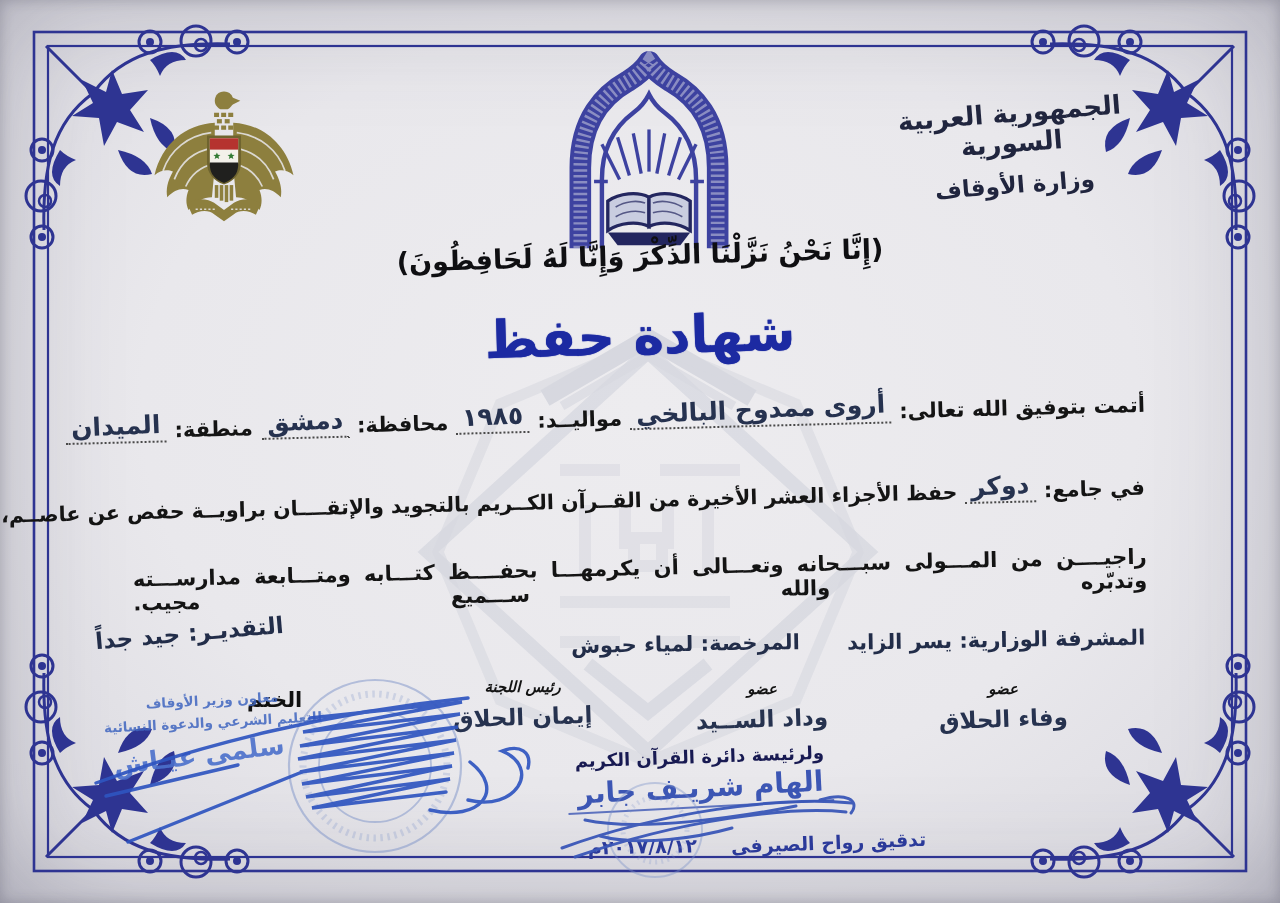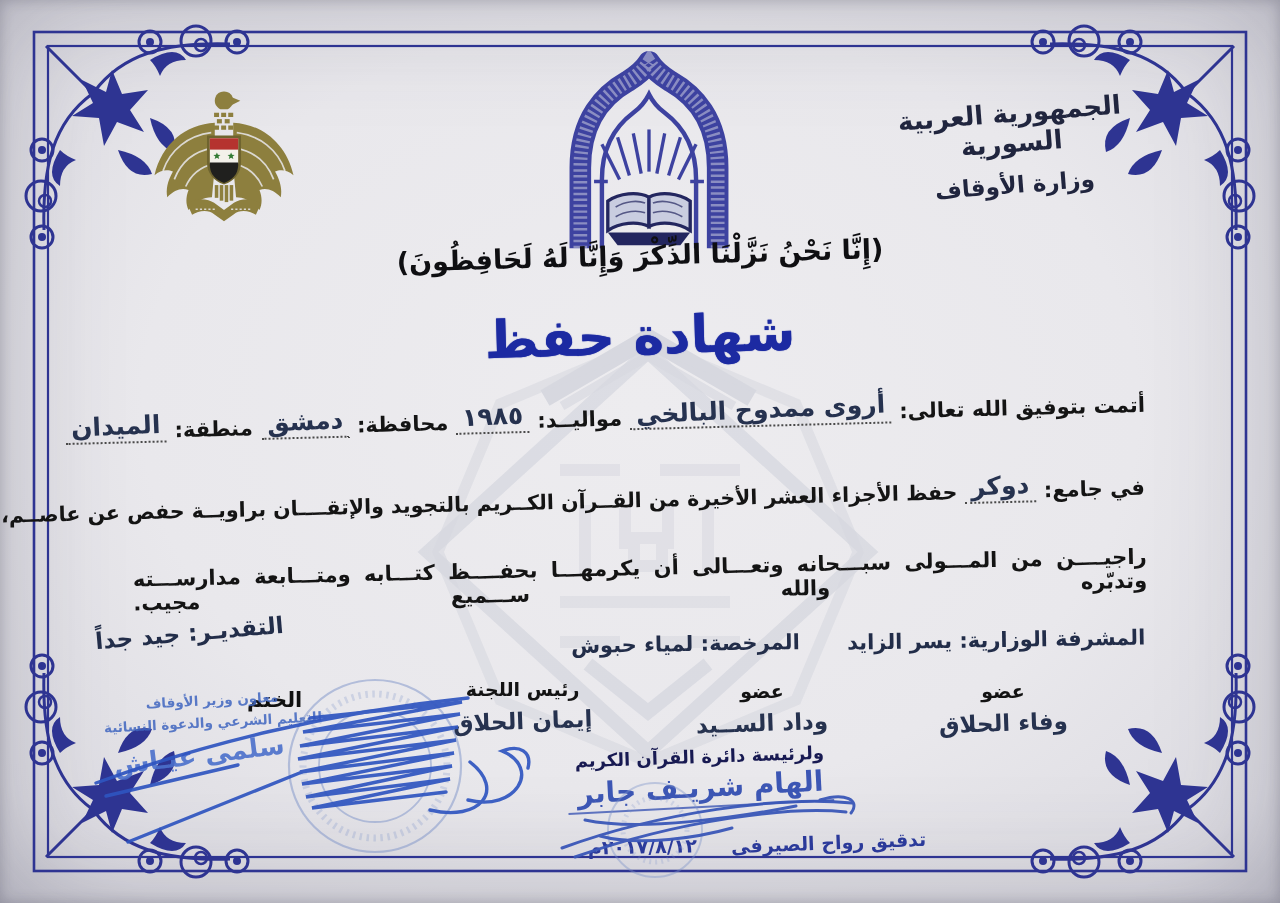--- a/index.html
+++ b/index.html
@@ -48,21 +48,21 @@
 
   
   .off1{top:620px; right:135px; left:95px; height:56px;}
   .off1 .sup{right:0; top:8px; font-size:21px;}
   .off1 .lic{right:345px; top:12px; font-size:21px;}
   .off1 .grade{left:0; top:0; font-size:23px; transform:rotate(-5deg);}
   .hand2{font-weight:600; color:#222d49;}
 
   .off2{top:676px; right:135px; left:95px; height:120px;}
   .memb{text-align:center;}
-  .memb .ttl{font-size:19px; font-weight:bold; color:#131313;}
+  .memb .ttl{font-size:15px; font-weight:bold; color:#131313;font-style:italic;}
   .memb .nm{font-size:23px; margin-top:8px; transform:rotate(-2deg);}
   .m1{right:62px; top:4px; width:160px;}
   .m2{right:308px; top:4px; width:150px;}
   .m3{right:540px; top:2px; width:165px;}
   .seal-label{left:152px; top:12px; font-size:21px; font-weight:bold; color:#101010;}
   .seal-stamp{left:0; top:14px; width:235px; text-align:center; color:#4066c0;
     font-size:13.5px; font-weight:bold; transform:rotate(-3deg); line-height:1.6; opacity:.85;}
   .seal-signer{left:18px; top:64px; font-size:26px; color:#4b70cc; font-weight:600;
     transform:rotate(-7deg); opacity:.9;}
 

